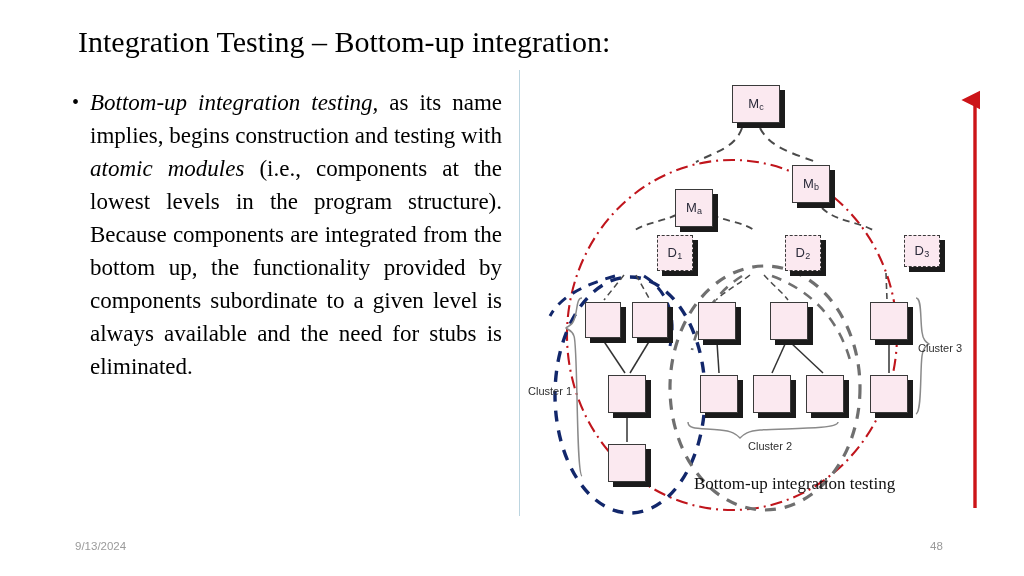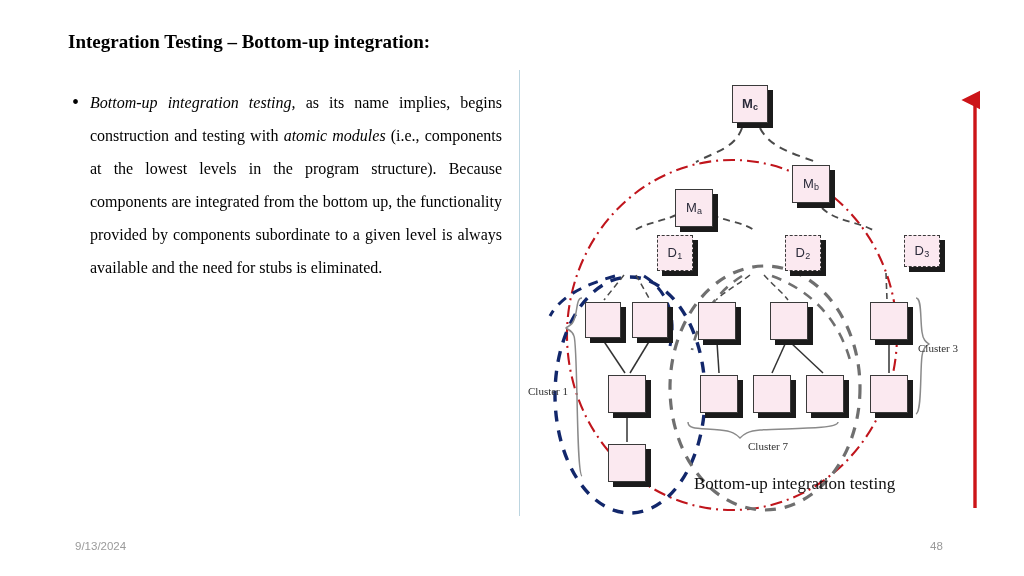--- a/index.html
+++ b/index.html
@@ -12,29 +12,28 @@
     height: 576px;
     position: relative;
     overflow: hidden;
     font-family: "Liberation Serif", serif;
     color: #000000;
   }
 
   
   #slide-title {
     position: absolute;
-    left: 68px;
+    left: 78px;
     top: 27px;
     width: 640px;
     font-family: "Liberation Serif", serif;
-    font-size: 19px;
+    font-size: 30px;
     line-height: 30px;
     color: #000000;
     white-space: nowrap;
-    font-weight: bold;
   }
 
   
   #body-block {
     position: absolute;
     left: 72px;
     top: 86px;
     width: 430px;
   }
   .bullet-row {
@@ -45,21 +44,21 @@
     font-size: 20px;
     line-height: 33px;
     width: 18px;
     flex: 0 0 18px;
     text-align: left;
     color: #000;
   }
   .bullet-text {
     flex: 1 1 auto;
     font-family: "Liberation Serif", serif;
-    font-size: 16px;
+    font-size: 23px;
     line-height: 33px;
     text-align: justify;
     text-align-last: left;
     color: #000;
     hyphens: none;
   }
   .bullet-text em {
     font-style: italic;
   }
 
@@ -111,21 +110,21 @@
     letter-spacing: 0.2px;
   }
   .node .lbl sub {
     font-size: 9px;
     vertical-align: -2px;
   }
 
   
   .cluster-label {
     position: absolute;
-    font-family: Liberation Serif, serif;
+    font-family: Liberation Sans, sans-serif;
     font-size: 11px;
     color: #2f2f2f;
     white-space: nowrap;
   }
 
   
   #figure-caption {
     position: absolute;
     left: 694px;
     top: 474px;
@@ -224,21 +223,21 @@
              C 400 300, 402 342, 396 344" fill="none" stroke="#8a8a8a" stroke-width="1.5"></path>
 
     <defs>
       <marker id="redarrow" markerWidth="8" markerHeight="8" refX="4" refY="4" orient="auto">
         <path d="M 0 8 L 4 0 L 8 8 L 4 6 Z" fill="#cc1418"></path>
       </marker>
     </defs>
     <line x1="455" y1="438" x2="455" y2="30" stroke="#cc1418" stroke-width="3.4" marker-end="url(#redarrow)"></line>
   </svg>
 
-  <div class="node" id="node-Mc" style="left: 212px; top: 15px; width: 36px; height: 38px; font-weight: bold;">
+  <div class="node" id="node-Mc" style="left: 212px; top: 15px; width: 48px; height: 38px;">
     <span class="lbl">M<sub>c</sub></span>
   </div>
   <div class="node" id="node-Ma" style="left: 155px; top: 95px; width: 38px; height: 38px; margin-top: 24px;">
     <span class="lbl">M<sub>a</sub></span>
   </div>
   <div class="node" id="node-Mb" style="left: 272px; top: 95px; width: 38px; height: 38px;">
     <span class="lbl">M<sub>b</sub></span>
   </div>
   <div class="node dashed" id="node-D1" style="left: 93px; top: 165px; width: 36px; height: 36px;">
     <span class="lbl">D<sub>1</sub></span>
@@ -259,21 +258,21 @@
       <div class="node" style="left: 250px; top: 232px; width: 38px; height: 38px;"></div>
       <div class="node" style="left: 180px; top: 305px; width: 38px; height: 38px;"></div>
       <div class="node" style="left: 233px; top: 305px; width: 38px; height: 38px;"></div>
       <div class="node" style="left: 286px; top: 305px; width: 38px; height: 38px;"></div>
       <div class="node" style="left: 350px; top: 232px; width: 38px; height: 38px;"></div>
       <div class="node" style="left: 350px; top: 305px; width: 38px; height: 38px;"></div>
     </div>
 
   <div id="cluster-label-layer">
       <div class="cluster-label" style="left: 8px; top: 315px;">Cluster 1</div>
-      <div class="cluster-label" style="left: 228px; top: 370px;">Cluster 7</div>
+      <div class="cluster-label" style="left: 228px; top: 370px;">Cluster 2</div>
       <div class="cluster-label" style="left: 398px; top: 272px;">Cluster 3</div>
     </div>
 </div>
 
 <div id="figure-caption">Bottom-up integration testing</div>
 
 <div id="footer-date">9/13/2024</div>
 <div id="footer-page">48</div>
 
 </body></html>

